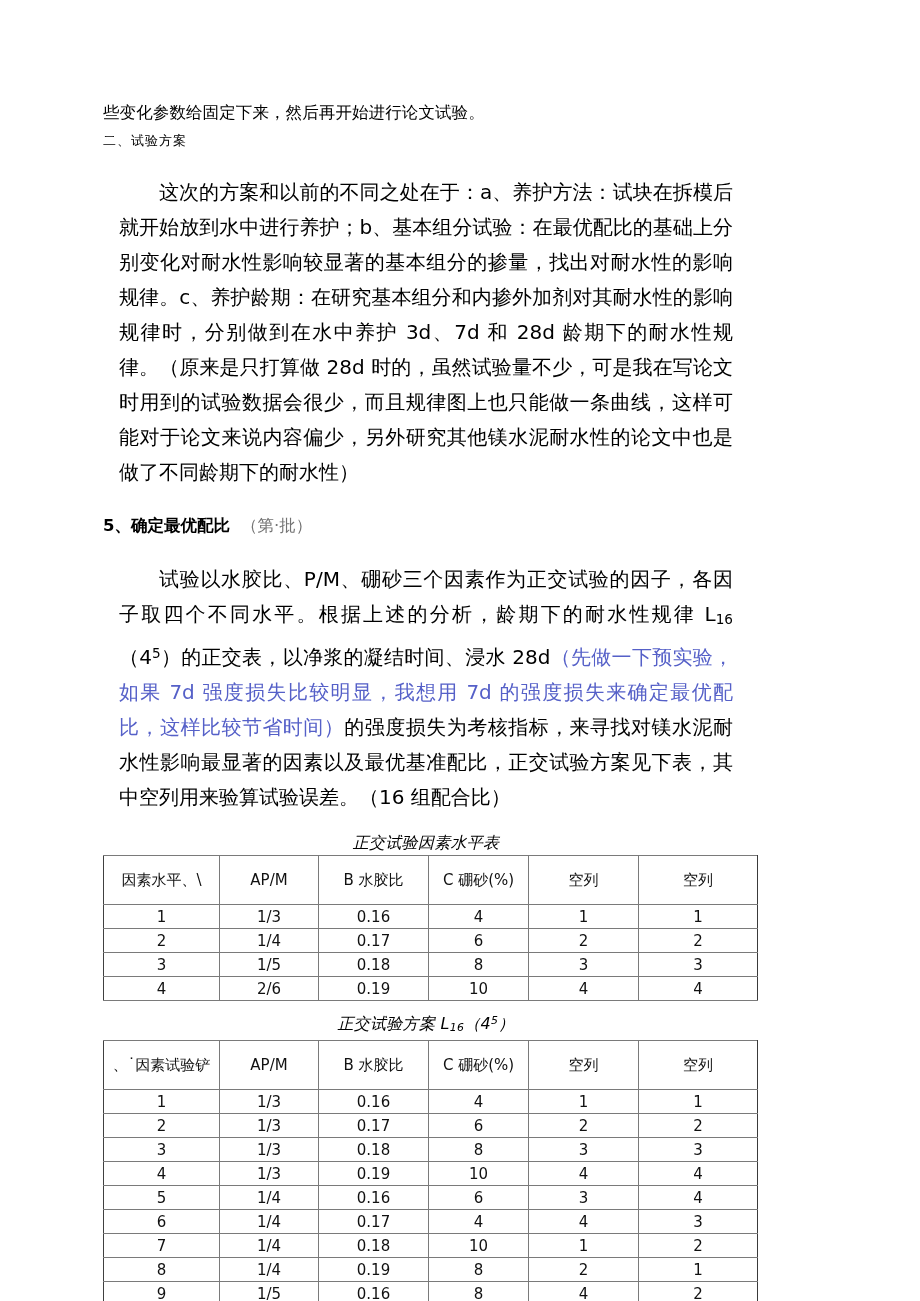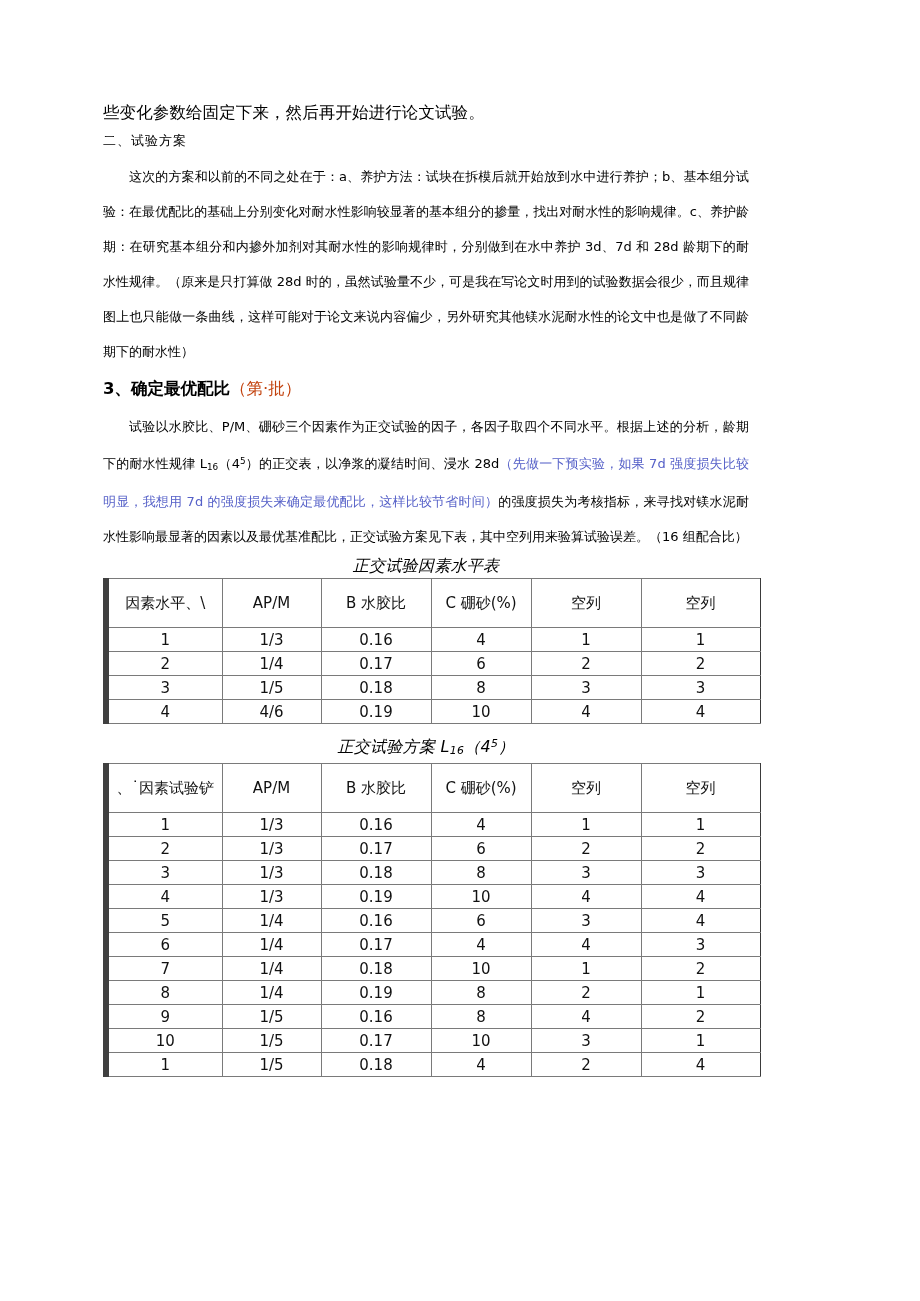--- a/index.html
+++ b/index.html
@@ -25,22 +25,22 @@
   }
 
   
   .line {
     font-size: 16.5px;
     line-height: 1.0;
     letter-spacing: 0.1px;
     white-space: nowrap;
   }
   p.body-p {
-    margin: 0;
-    font-size: 13px;
+    margin: 16px;
+    font-size: 20px;
     line-height: 35px;
     text-align: justify;
     text-justify: inter-ideograph;
     letter-spacing: 0;
   }
   .para-first { text-indent: 2em; }
 
   .heading2 {
     margin: 0;
     font-size: 13px;
@@ -52,21 +52,21 @@
   .heading3 {
     margin: 0;
     font-size: 16.5px;
     font-weight: 700;
     line-height: 40px;
   }
   .heading3 .note-pink {
     font-weight: 400;
   }
 
-  .note-pink { color: #c2410c; }
+  .note-pink { color: #737373; margin-left: 11px; }
   .note-blue { color: #5560c8; }
 
   .gap-sm { height: 8px; }
 
   sub { font-size: 0.68em; vertical-align: -0.22em; }
   sup { font-size: 0.68em; vertical-align: 0.42em; }
 
   
   .tbl-caption {
     text-align: center;
@@ -89,21 +89,21 @@
     font-weight: 400;
     text-align: center;
     vertical-align: middle;
     height: 23px;
     font-size: 15px;
     color: #111;
   }
   table.grid th {
     height: 48px;
   }
-  table.grid .outer-l { border-left: 6px solid #404040; margin-left: 6px; }
+  table.grid .outer-l { border-left: 1px solid #404040; margin-left: 6px; }
   table.grid .outer-r { border-right: 1px solid #3a3a3a; }
 
   col.c1 { width: 116px; }
   col.c2 { width: 99px; }
   col.c3 { width: 110px; }
   col.c4 { width: 100px; }
   col.c5 { width: 110px; }
   col.c6 { width: 119px; }
 
   
@@ -117,21 +117,21 @@
 
 <div class="page">
 
   <div class="line">些变化参数给固定下来，然后再开始进行论文试验。</div>
 
   <div class="heading2">二、试验方案</div>
 
   <p class="body-p para-first">这次的方案和以前的不同之处在于：a、养护方法：试块在拆模后就开始放到水中进行养护；b、基本组分试验：在最优配比的基础上分别变化对耐水性影响较显著的基本组分的掺量，找出对耐水性的影响规律。c、养护龄期：在研究基本组分和内掺外加剂对其耐水性的影响规律时，分别做到在水中养护 3d、7d 和 28d 龄期下的耐水性规律。（原来是只打算做 28d 时的，虽然试验量不少，可是我在写论文时用到的试验数据会很少，而且规律图上也只能做一条曲线，这样可能对于论文来说内容偏少，另外研究其他镁水泥耐水性的论文中也是做了不同龄期下的耐水性）</p>
 
   <div class="heading3">
-    <span>3、确定最优配比</span><span class="note-pink">（第·批）</span>
+    <span>5、确定最优配比</span><span class="note-pink">（第·批）</span>
   </div>
 
   <p class="body-p para-first">
     <span>试验以水胶比、P/M、硼砂三个因素作为正交试验的因子，各因子取四个不同水平。根据上述的分析，龄期下的耐水性规律 L</span><sub>16</sub><span>（4</span><sup>5</sup><span>）的正交表，以净浆的凝结时间、浸水 28d</span><span class="note-blue">（先做一下预实验，如果 7d 强度损失比较明显，我想用 7d 的强度损失来确定最优配比，这样比较节省时间）</span><span>的强度损失为考核指标，来寻找对镁水泥耐水性影响最显著的因素以及最优基准配比，正交试验方案见下表，其中空列用来验算试验误差。（16 组配合比）</span>
   </p>
 
   <div class="tbl-caption">正交试验因素水平表</div>
 
   <table class="grid">
     <colgroup>
@@ -172,21 +172,21 @@
         <tr>
           <td class="outer-l">3</td>
           <td>1/5</td>
           <td>0.18</td>
           <td>8</td>
           <td>3</td>
           <td class="outer-r">3</td>
         </tr>
         <tr>
           <td class="outer-l">4</td>
-          <td>4/6</td>
+          <td>2/6</td>
           <td>0.19</td>
           <td>10</td>
           <td>4</td>
           <td class="outer-r">4</td>
         </tr>
       </tbody>
   </table>
 
   <div class="gap-sm"></div>
 

